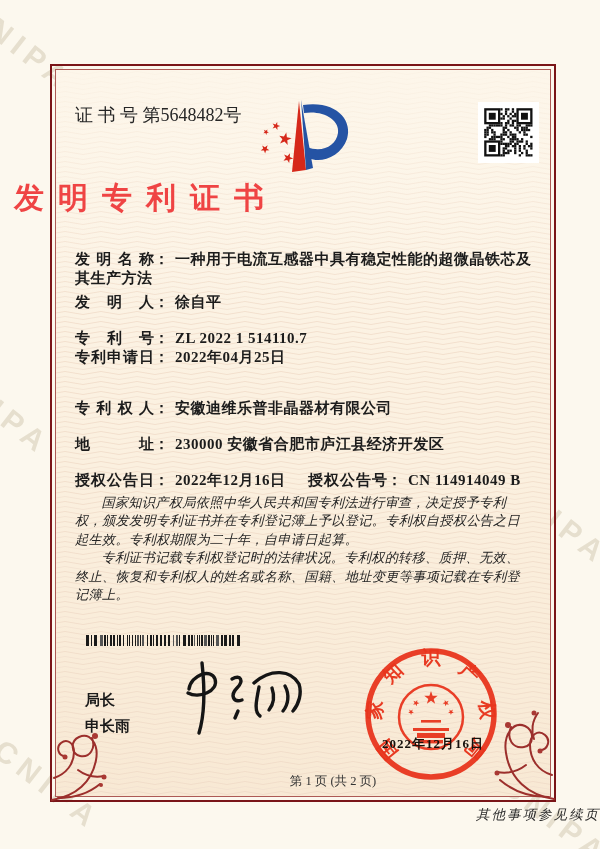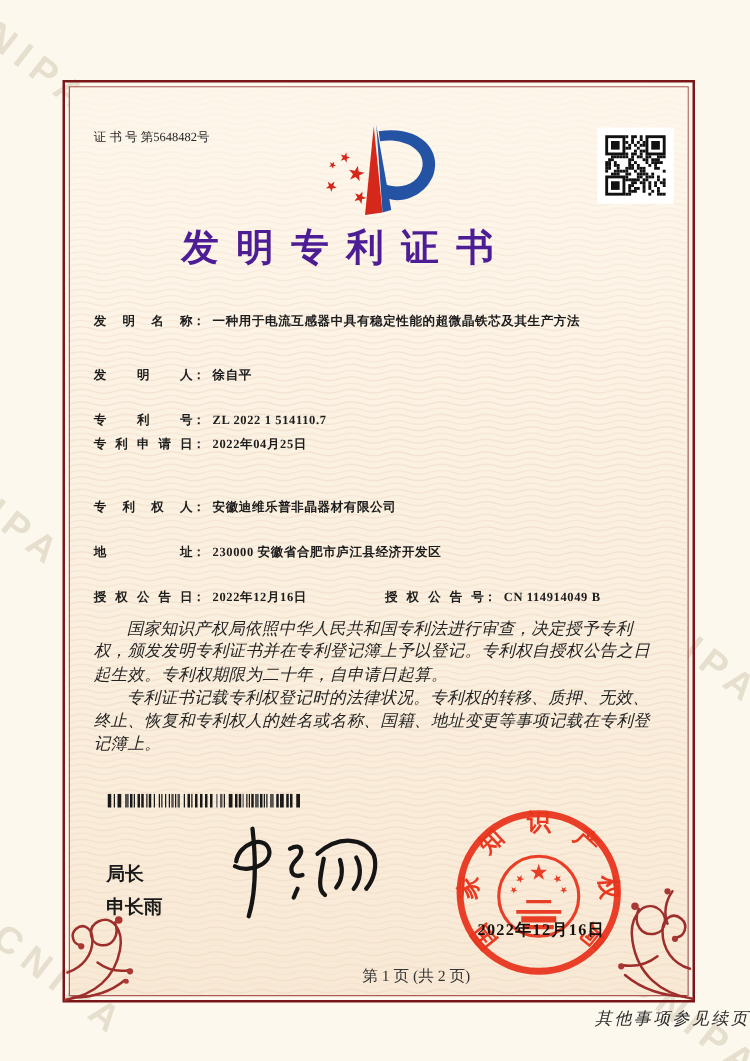--- a/index.html
+++ b/index.html
@@ -23,26 +23,26 @@
     border:1px solid #ad5a55; outline:2.5px solid #7a1518; outline-offset:3px;
     background:linear-gradient(180deg,#fdf6ea 0%,#fbf0df 55%,#f8e9d4 100%);
     z-index:2;
   }
   .frame svg.guilloche{position:absolute; left:0; top:0; width:100%; height:100%;}
   .fade-top{position:absolute; left:0; top:0; width:100%; height:240px;
     background:linear-gradient(180deg,rgba(253,246,234,.85),rgba(253,246,234,0)); }
   .ornament{position:absolute; z-index:3;}
   
   .abs{position:absolute; z-index:4;}
-  .cert-no{left:75px; top:103px; font-size:10px; color:#262626;}
+  .cert-no{left:75px; top:103px; font-size:18px; color:#262626;}
   .logo{left:250px; top:96px;}
   .qr{left:478px; top:102px; background:#fff; padding:3px;}
-  .title{left:0; top:178px; width:540px; text-align:center; font-size:30px;
-    font-weight:bold; letter-spacing:14px; padding-left:14px; box-sizing:border-box; color:#4c1d95;}
-  .frow{position:absolute; left:75px; width:460px; font-size:10px; font-weight:bold; color:#1c1c1c; z-index:4;}
+  .title{left:0; top:178px; width:540px; text-align:left; font-size:30px;
+    font-weight:bold; letter-spacing:14px; padding-left:14px; box-sizing:border-box; color:#ef4444;}
+  .frow{position:absolute; left:75px; width:460px; font-size:15px; font-weight:bold; color:#1c1c1c; z-index:4;}
   .flabel{display:inline-block; width:79px; text-align:justify; text-align-last:justify; vertical-align:top;}
   .fcolon{display:inline-block; margin-right:6px;}
   .fvalue{letter-spacing:.5px;}
   .fpair2{position:absolute; left:233px; top:0; white-space:nowrap;}
   .paras{left:75px; top:494px; width:454px; font-size:13.2px; line-height:18.4px;
     font-style:italic; color:#242424; letter-spacing:.3px;}
   .paras p{margin:0; text-indent:2em;}
   .barcode{left:86px; top:635px;}
   .officer{left:85px; top:687px; font-family:Liberation Serif, serif;
     font-weight:bold; font-size:15px; color:#1b1b1b; line-height:26px;}

